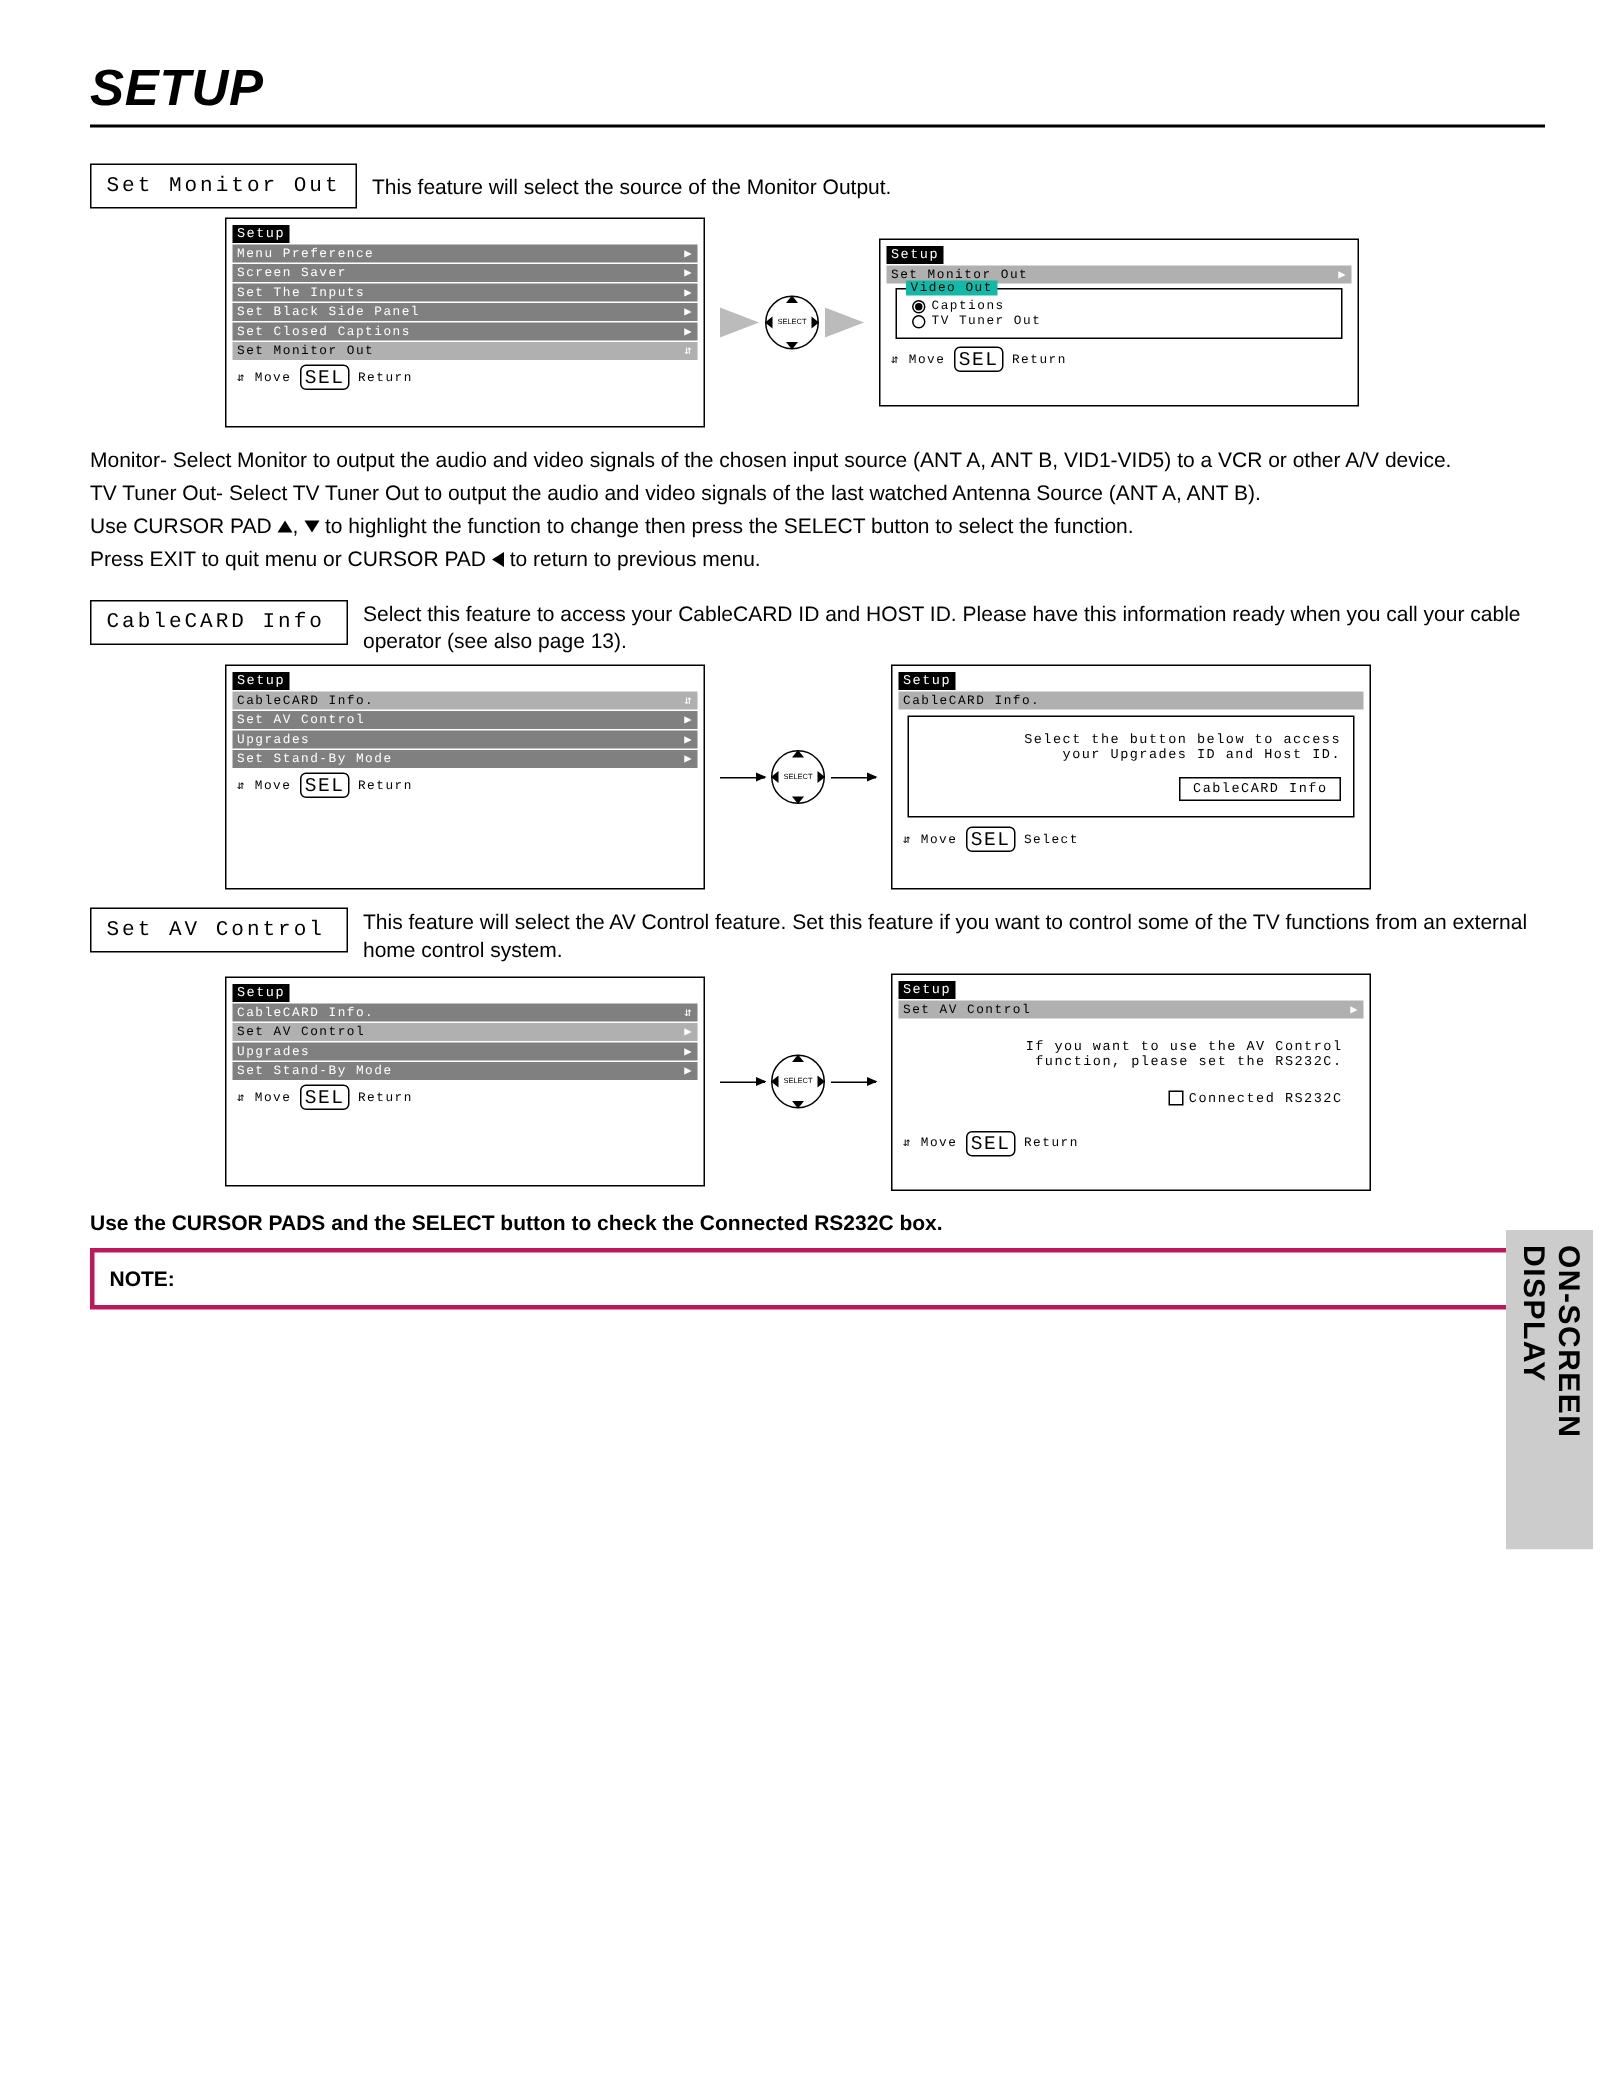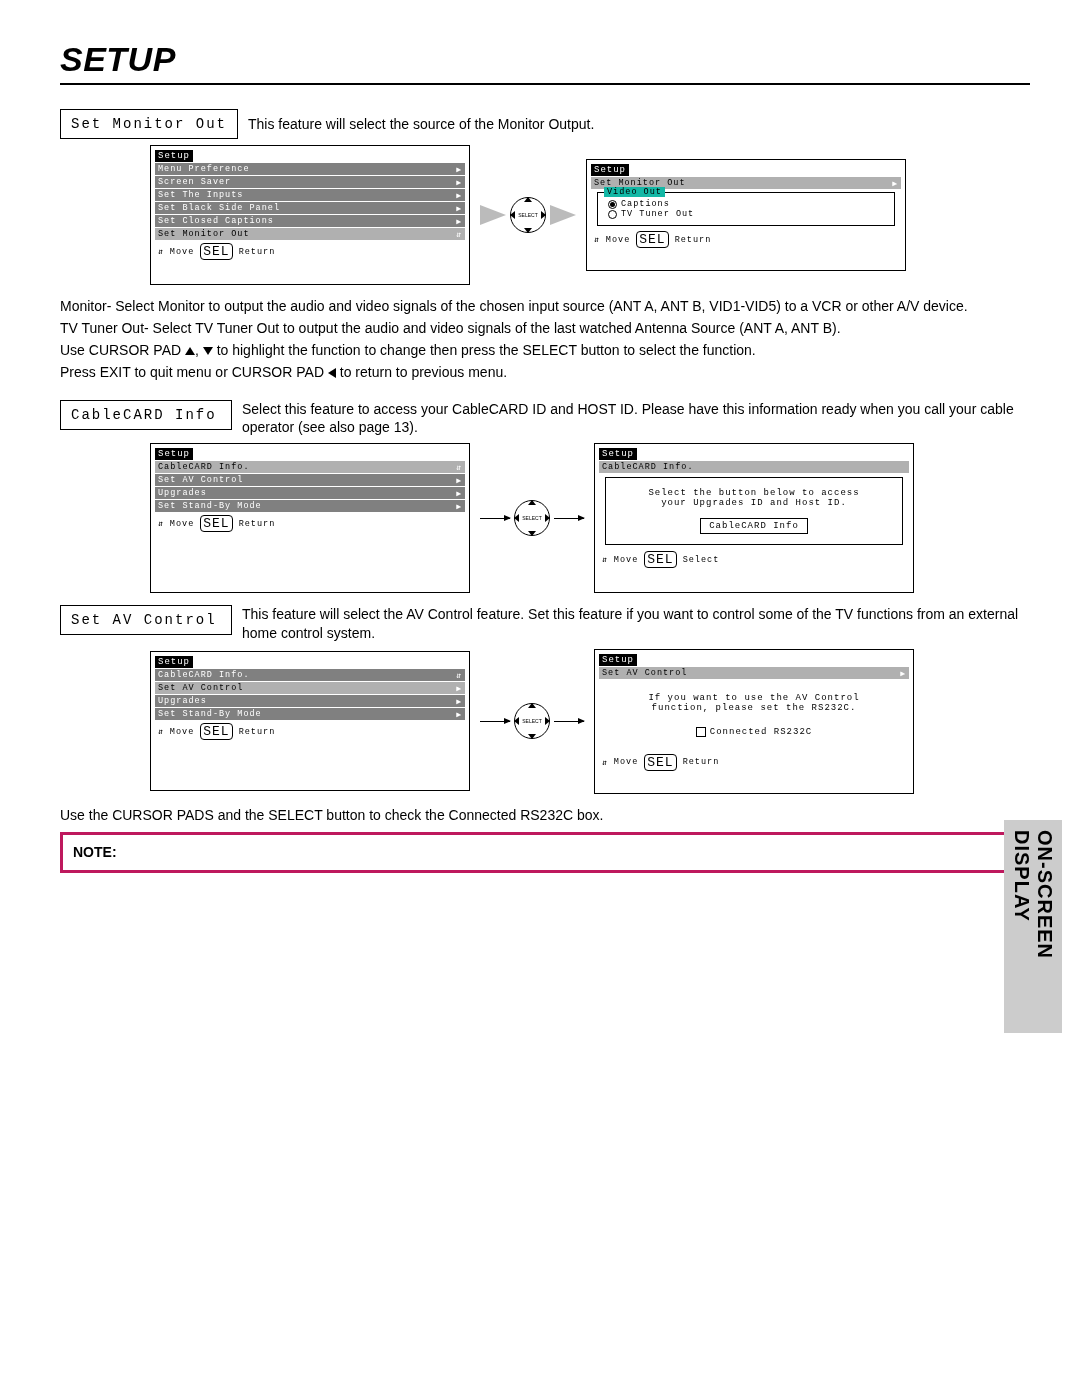--- a/index.html
+++ b/index.html
@@ -114,21 +114,21 @@
   }
   .select-circle .tri{
     position:absolute; width:0;height:0;
   }
   .tri.up{ top:-1px; left:50%; transform:translateX(-50%); border-left:4px solid transparent;border-right:4px solid transparent;border-bottom:5px solid #000;}
   .tri.down{ bottom:-1px; left:50%; transform:translateX(-50%); border-left:4px solid transparent;border-right:4px solid transparent;border-top:5px solid #000;}
   .tri.left{ left:-1px; top:50%; transform:translateY(-50%); border-top:4px solid transparent;border-bottom:4px solid transparent;border-right:5px solid #000;}
   .tri.right{ right:-1px; top:50%; transform:translateY(-50%); border-top:4px solid transparent;border-bottom:4px solid transparent;border-left:5px solid #000;}
   .sub-body{
     border:1px solid #000; margin:4px 6px 4px 6px; padding:10px 8px;
-    font-size:9px; text-align:center;
+    font-size:9px; text-align:right;
   }
   .sub-body .btnbox{
     border:1px solid #000; display:inline-block; padding:2px 8px; margin-top:10px; font-size:9px;
   }
   .radio{ display:flex; align-items:center; gap:4px; font-size:8.5px; padding:0 6px;}
   .rdot{ width:7px;height:7px;border:1px solid #000;border-radius:50%; display:inline-block; position:relative;}
   .rdot.filled::after{content:"";position:absolute;inset:1px;background:#000;border-radius:50%;}
   .fieldset-t{ border:1px solid #000; margin:3px 6px; padding:6px 4px 6px 4px; position:relative;}
   .fieldset-t .legend{ position:absolute; top:-6px; left:6px; background:#14b8a6; padding:0 3px; font-size:8.5px;}
   .body-text p { margin:3px 0; font-size:14px; line-height:1.35;}
@@ -359,21 +359,21 @@
     </div>
     <div class="menu-foot">
         <span class="updown-glyph">⇵</span>
         <span>Move</span> 
         <span class="sel-badge">SEL</span> 
         <span>Return</span>
       </div>
   </div>
 </div>
 
-<div class="body-text" style="margin-bottom:4px;">
+<div class="body-text" style="margin-bottom:4px;font-weight:bold;">
   <p>Use the CURSOR PADS and the SELECT button to check the Connected RS232C box.</p>
 </div>
 
 <div class="note-box">
   <span class="note-lbl">NOTE:</span>
 </div>
 
 <div class="side-tab">ON-SCREEN DISPLAY</div>
 
 <div class="page-num">77</div>

